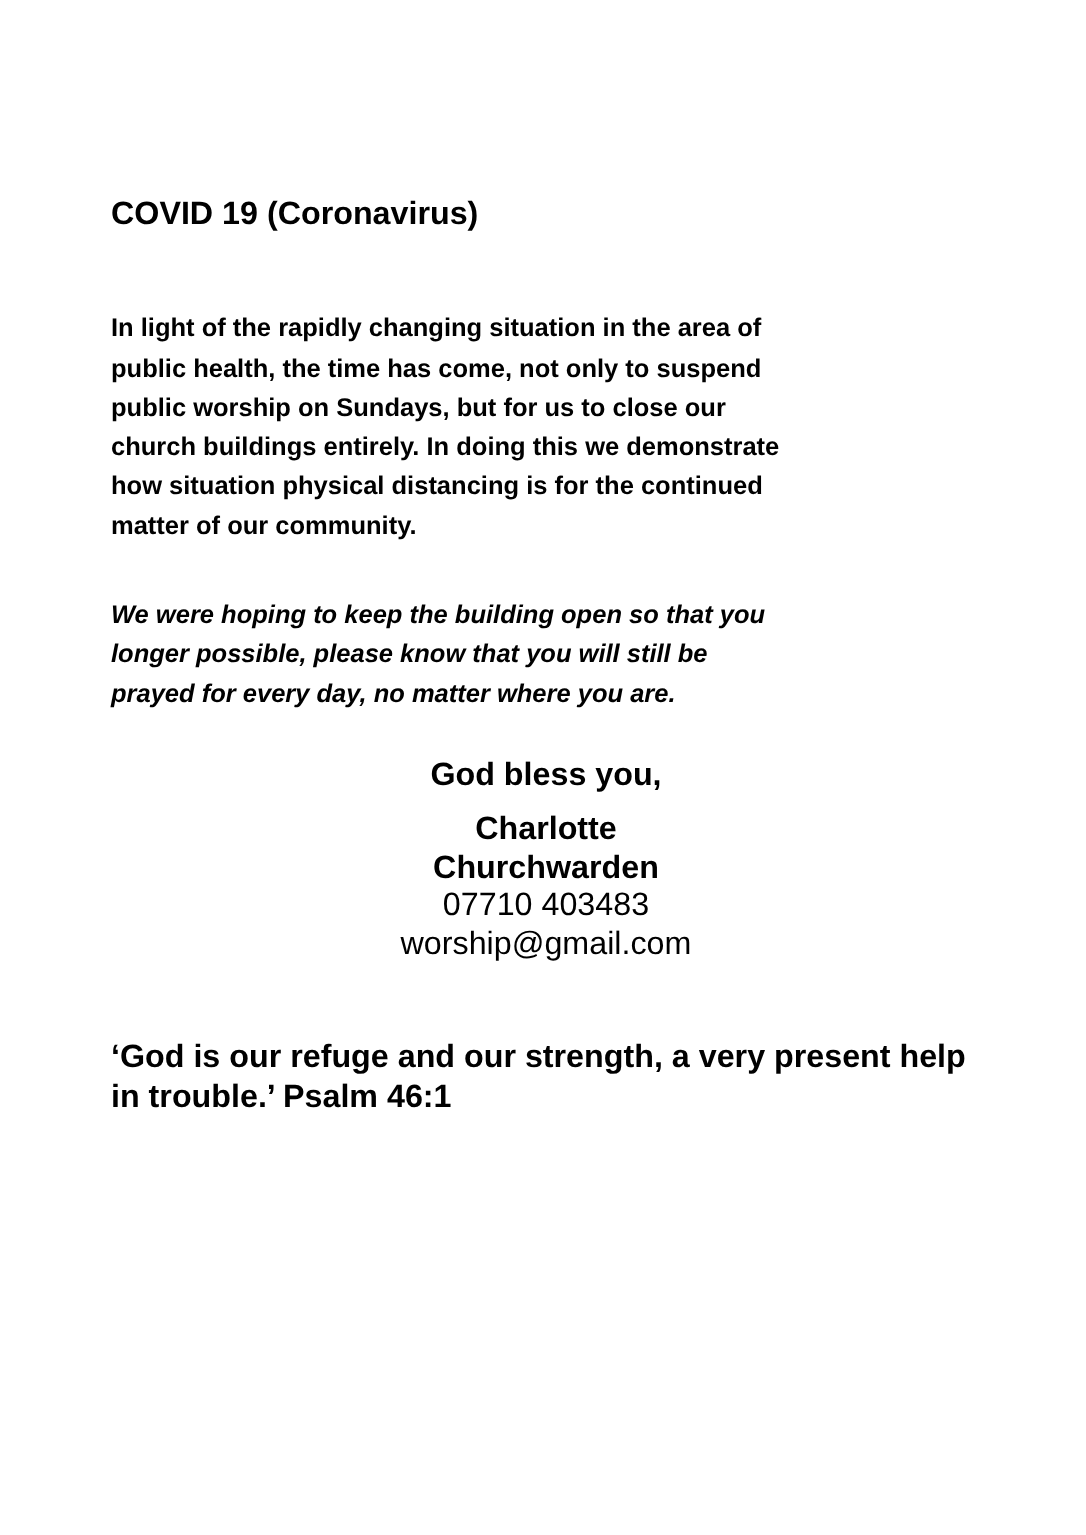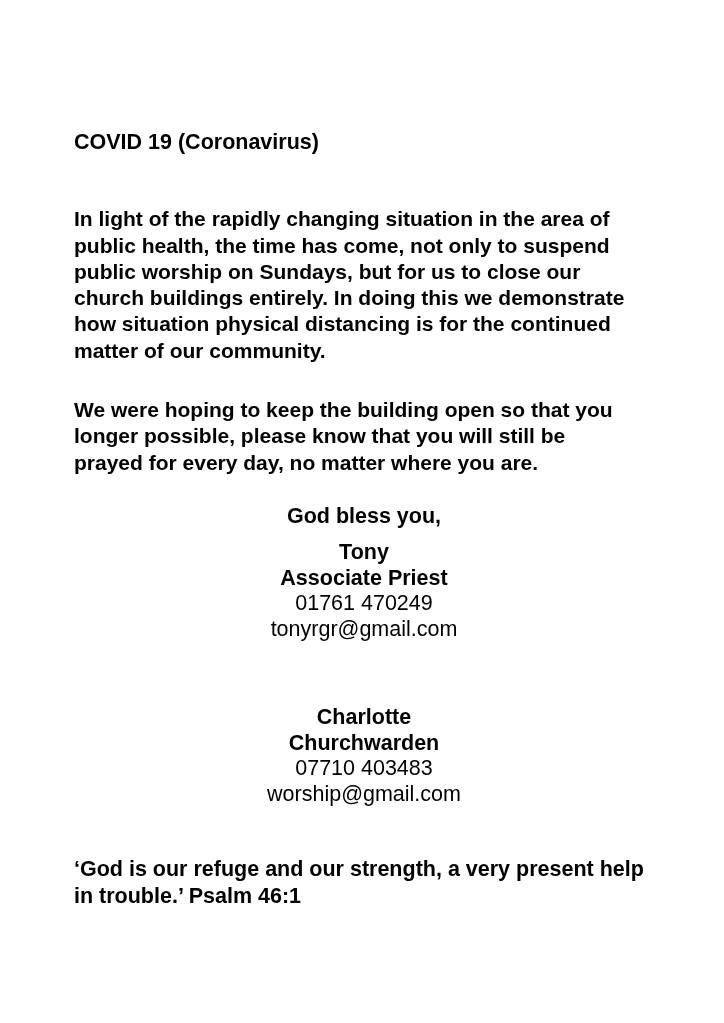--- a/index.html
+++ b/index.html
@@ -18,28 +18,28 @@
     padding: 129px 70px 0 74px;
     overflow: hidden;
   }
   .doc-title {
     font-size: 21.5px;
     line-height: 26.3px;
     font-weight: bold;
     margin: 0 0 51px 0;
   }
   .para {
-    font-size: 21px;
+    font-size: 17px;
     line-height: 26.3px;
     font-weight: bold;
     margin: 0;
   }
   .para .line { white-space: nowrap; }
   .para1 { margin-bottom: 33px; }
-  .para2 { margin-bottom: 27px; }
+  .para2 { margin-bottom: 27px; font-style: italic; }
   .closing {
     font-size: 21.5px;
     line-height: 26.3px;
     font-weight: bold;
     text-align: center;
     margin: 0 0 11px 0;
   }
   .contact {
     font-size: 21.5px;
     line-height: 25.5px;
@@ -74,26 +74,20 @@
   </div>
 
   <div class="para para2">
     <div class="line">We were hoping to keep the building open so that you</div>
     <div class="line">longer possible, please know that you will still be</div>
     <div class="line">prayed for every day, no matter where you are.</div>
   </div>
 
   <div class="closing">God bless you,</div>
 
-  <div class="contact contact1">
-    <div class="contact-name">Tony</div>
-    <div class="contact-role">Associate Priest</div>
-    <div class="contact-phone">01761 470249</div>
-    <div class="contact-email">tonyrgr@gmail.com</div>
-  </div>
 
   <div class="contact contact2">
     <div class="contact-name">Charlotte</div>
     <div class="contact-role">Churchwarden</div>
     <div class="contact-phone">07710 403483</div>
     <div class="contact-email">worship@gmail.com</div>
   </div>
 
   <div class="quote">
     <div class="line">‘God is our refuge and our strength, a very present help</div>

